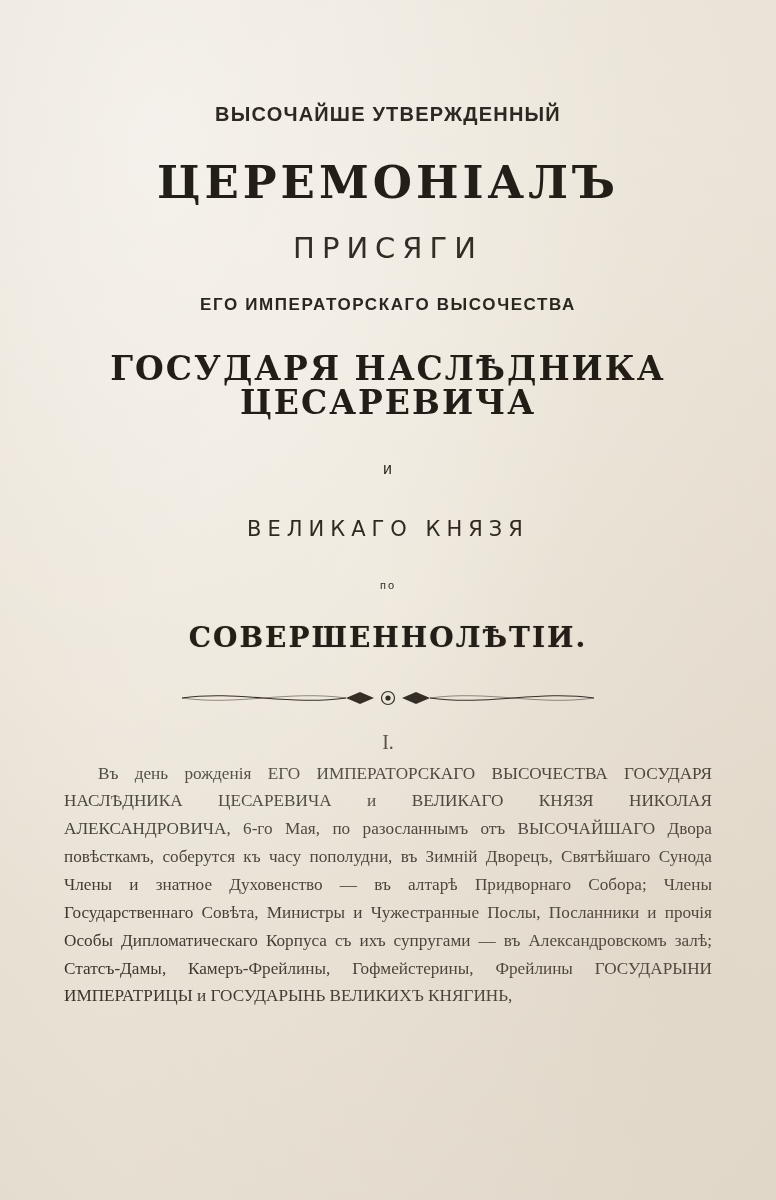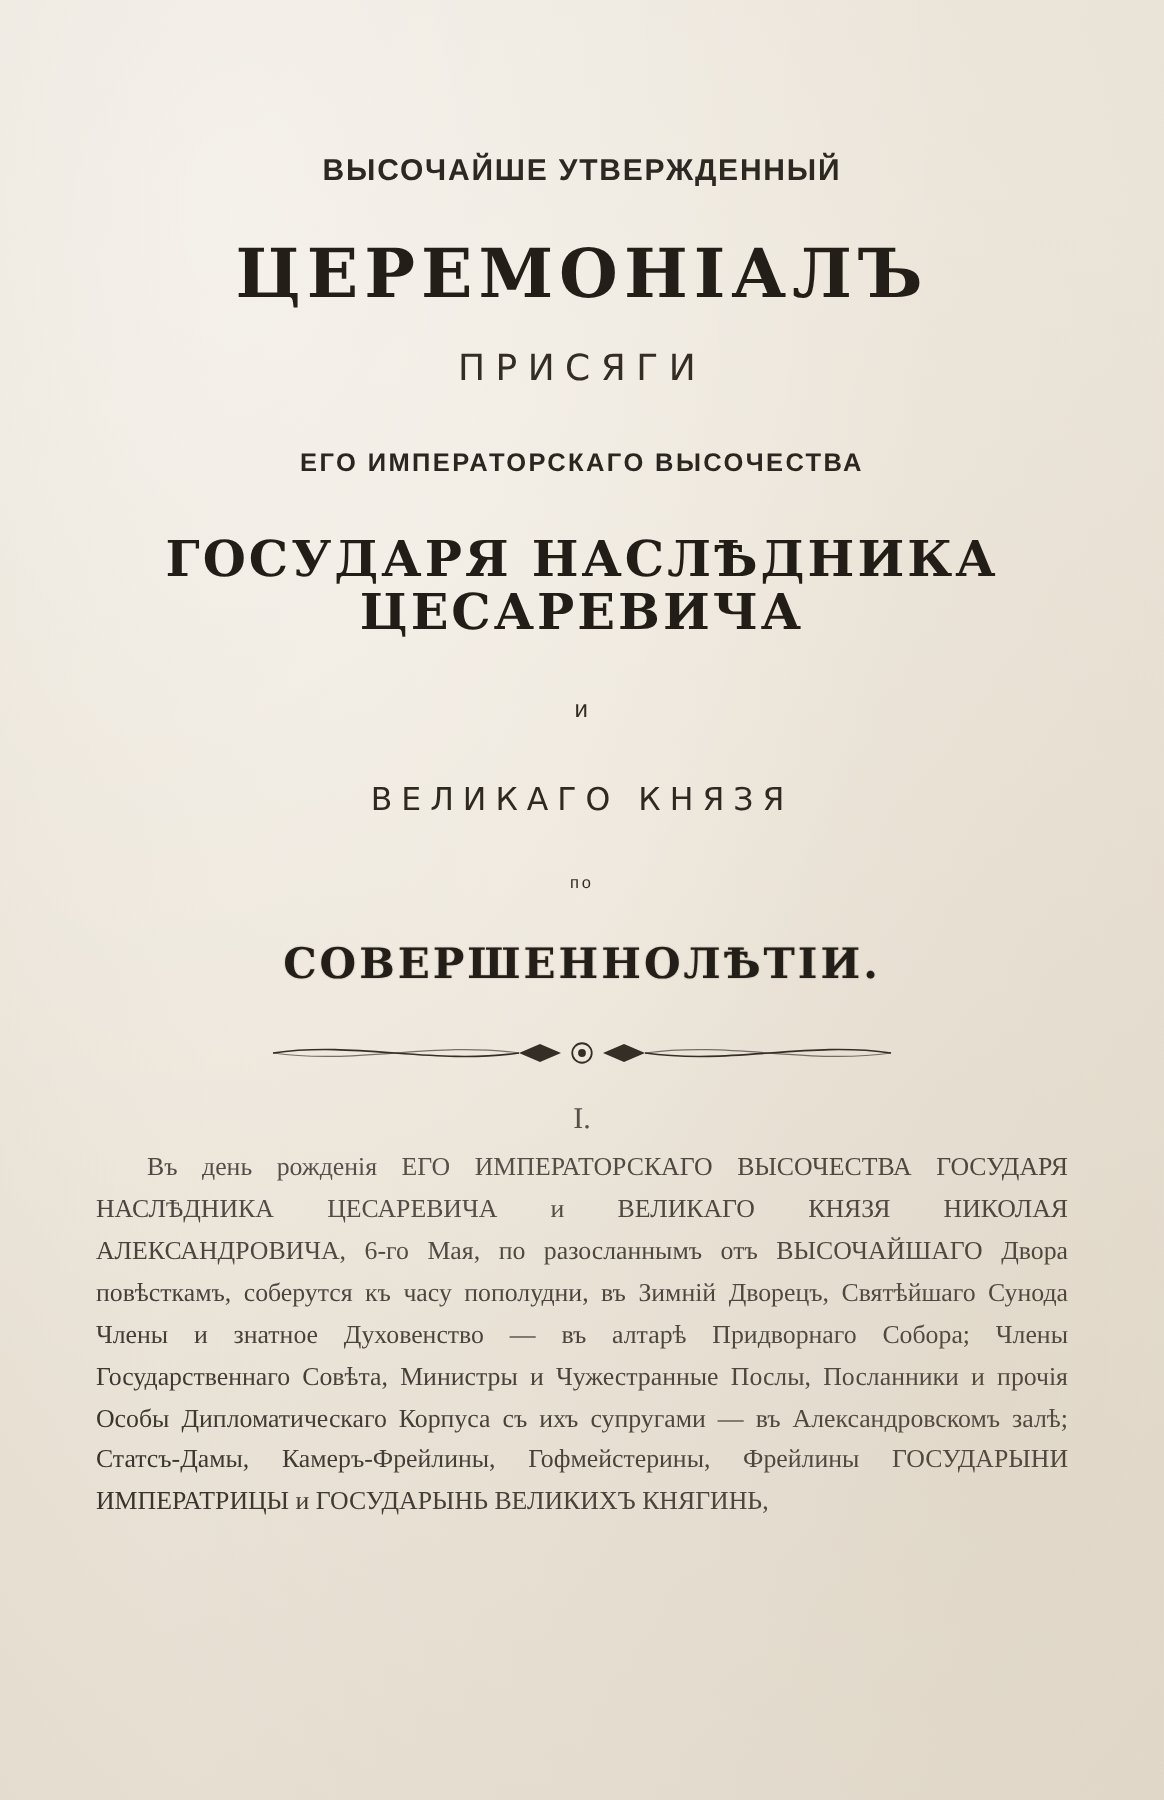--- a/index.html
+++ b/index.html
@@ -83,24 +83,24 @@
   .l-ceremonial {
     font-family: "DejaVu Serif", serif;
     font-weight: 700;
     font-size: 45px;
     letter-spacing: 4px;
     margin-bottom: 27px;
     color: #241e19;
   }
   .l-oath {
     font-family: "DejaVu Sans", sans-serif;
-    font-size: 24px;
+    font-size: 29px;
     letter-spacing: 7px;
     font-weight: 400;
-    margin-bottom: 42px;
+    margin-bottom: 32px;
     color: #342d26;
   }
   .l-his-highness {
     font-family: "Liberation Sans", sans-serif;
     font-size: 17px;
     font-weight: 700;
     letter-spacing: 1.6px;
     margin-bottom: 38px;
     color: #2c2620;
   }

